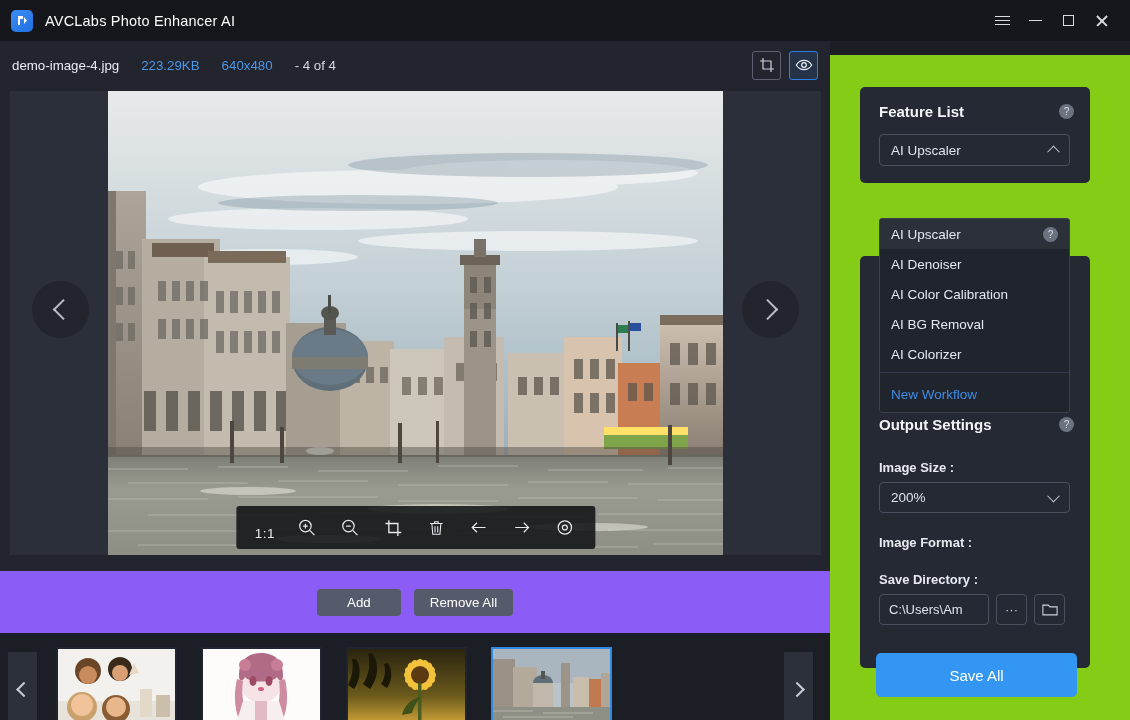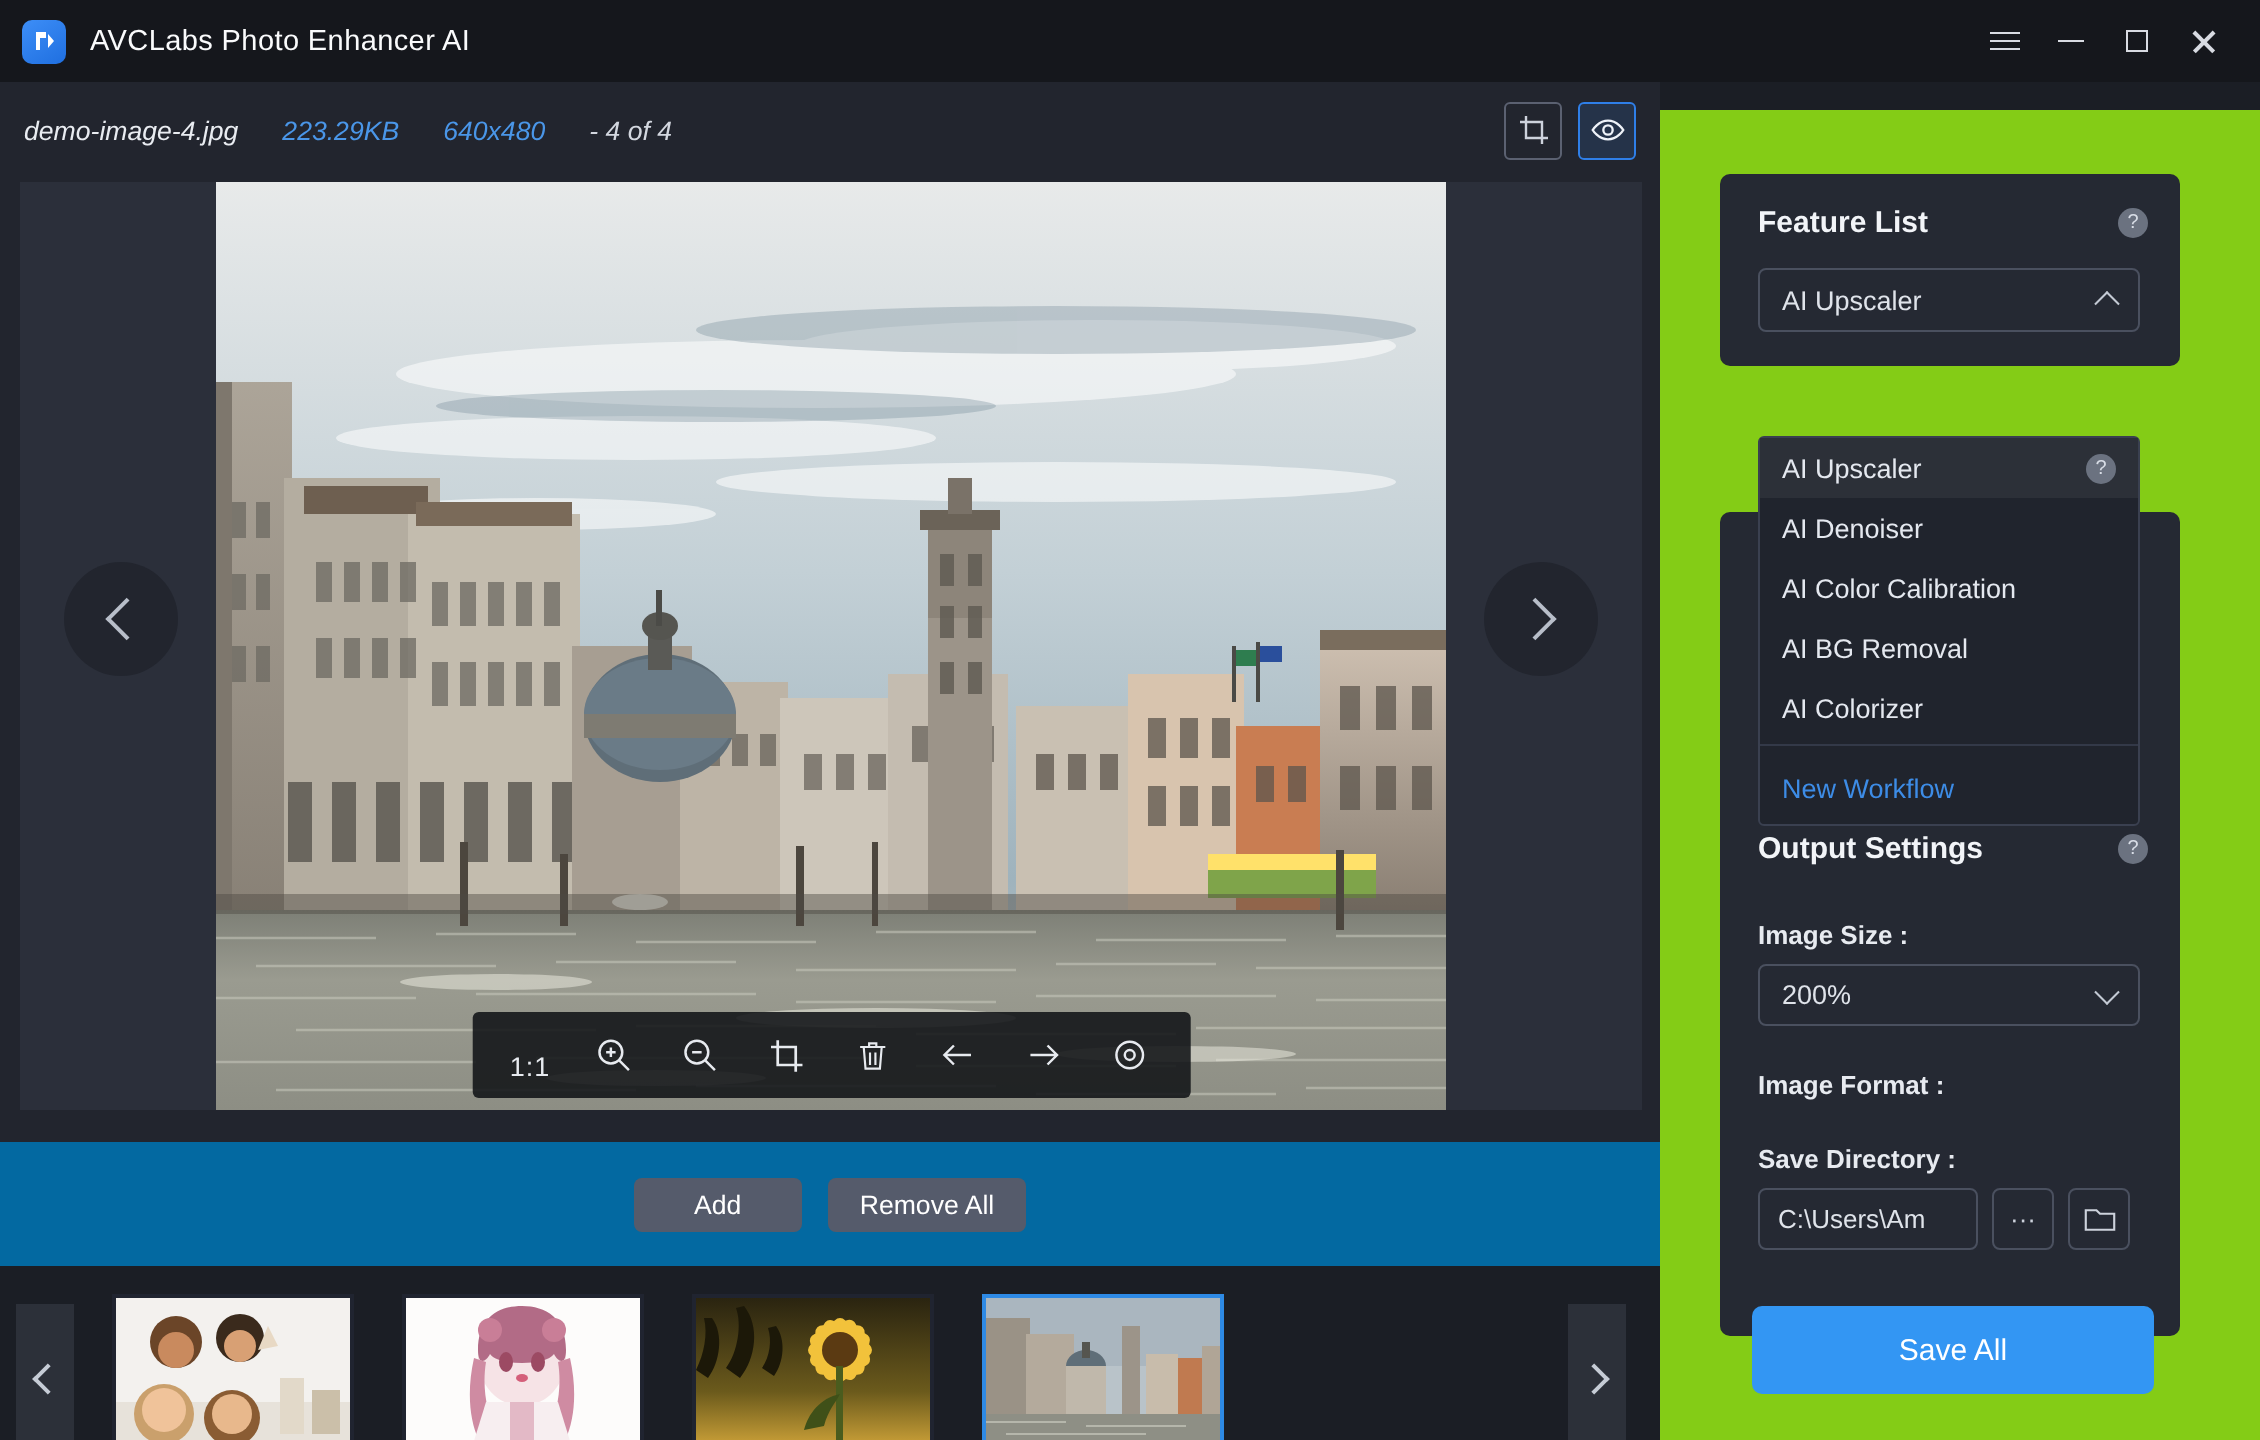--- a/index.html
+++ b/index.html
@@ -49,21 +49,21 @@
   .xclose::before { transform: rotate(45deg); }
   .xclose::after  { transform: rotate(-45deg); }
 
   
   .main-region {
     position: absolute; left: 0; top: 41px; width: 830px; height: 530px;
     background: #22252e;
   }
   .filebar {
     position: absolute; left: 0; top: 0; width: 830px; height: 48px;
-    display: flex; align-items: center; padding: 0 12px; font-style: italic;
+    display: flex; align-items: center; padding: 0 12px;
   }
   .fb-name { font-size: 13.3px; color: #e9ecf1; }
   .fb-meta { font-size: 13.3px; color: #4a96e8; margin-left: 22px; }
   .fb-count { font-size: 13.3px; color: #d3d7df; margin-left: 22px; }
   .fb-tools { margin-left: auto; display: flex; gap: 8px; }
   .tool-sq {
     width: 29px; height: 29px; border-radius: 3px;
     border: 1px solid #5b6171; background: transparent;
     display: flex; align-items: center; justify-content: center; color: #cdd2dc;
   }
@@ -95,21 +95,21 @@
     height: 43px; background: rgba(17,19,23,.88); border-radius: 3px;
     display: flex; align-items: center; gap: 21px; padding: 0 19px;
     color: #e7eaef;
   }
   .itb { display:flex; align-items:center; justify-content:center; width:22px; height:22px; }
   .ratio { font-size: 13.5px; letter-spacing: .5px; margin-top: 12px; }
 
   
   .addbar {
     position: absolute; left: 0; top: 530px; width: 830px; height: 62px;
-    background: #0369a1; display: flex; align-items: center; justify-content: center;
+    background: #8b5cf6; display: flex; align-items: center; justify-content: center;
     gap: 13px;
   }
   .btn-grey {
     min-width: 84px; height: 27px; padding: 0 16px; border-radius: 4px;
     background: #555b6b; color: #ffffff; font-size: 13.3px;
     border: none; display: flex; align-items: center; justify-content: center;
   }
 
   
   .thumbstrip {

